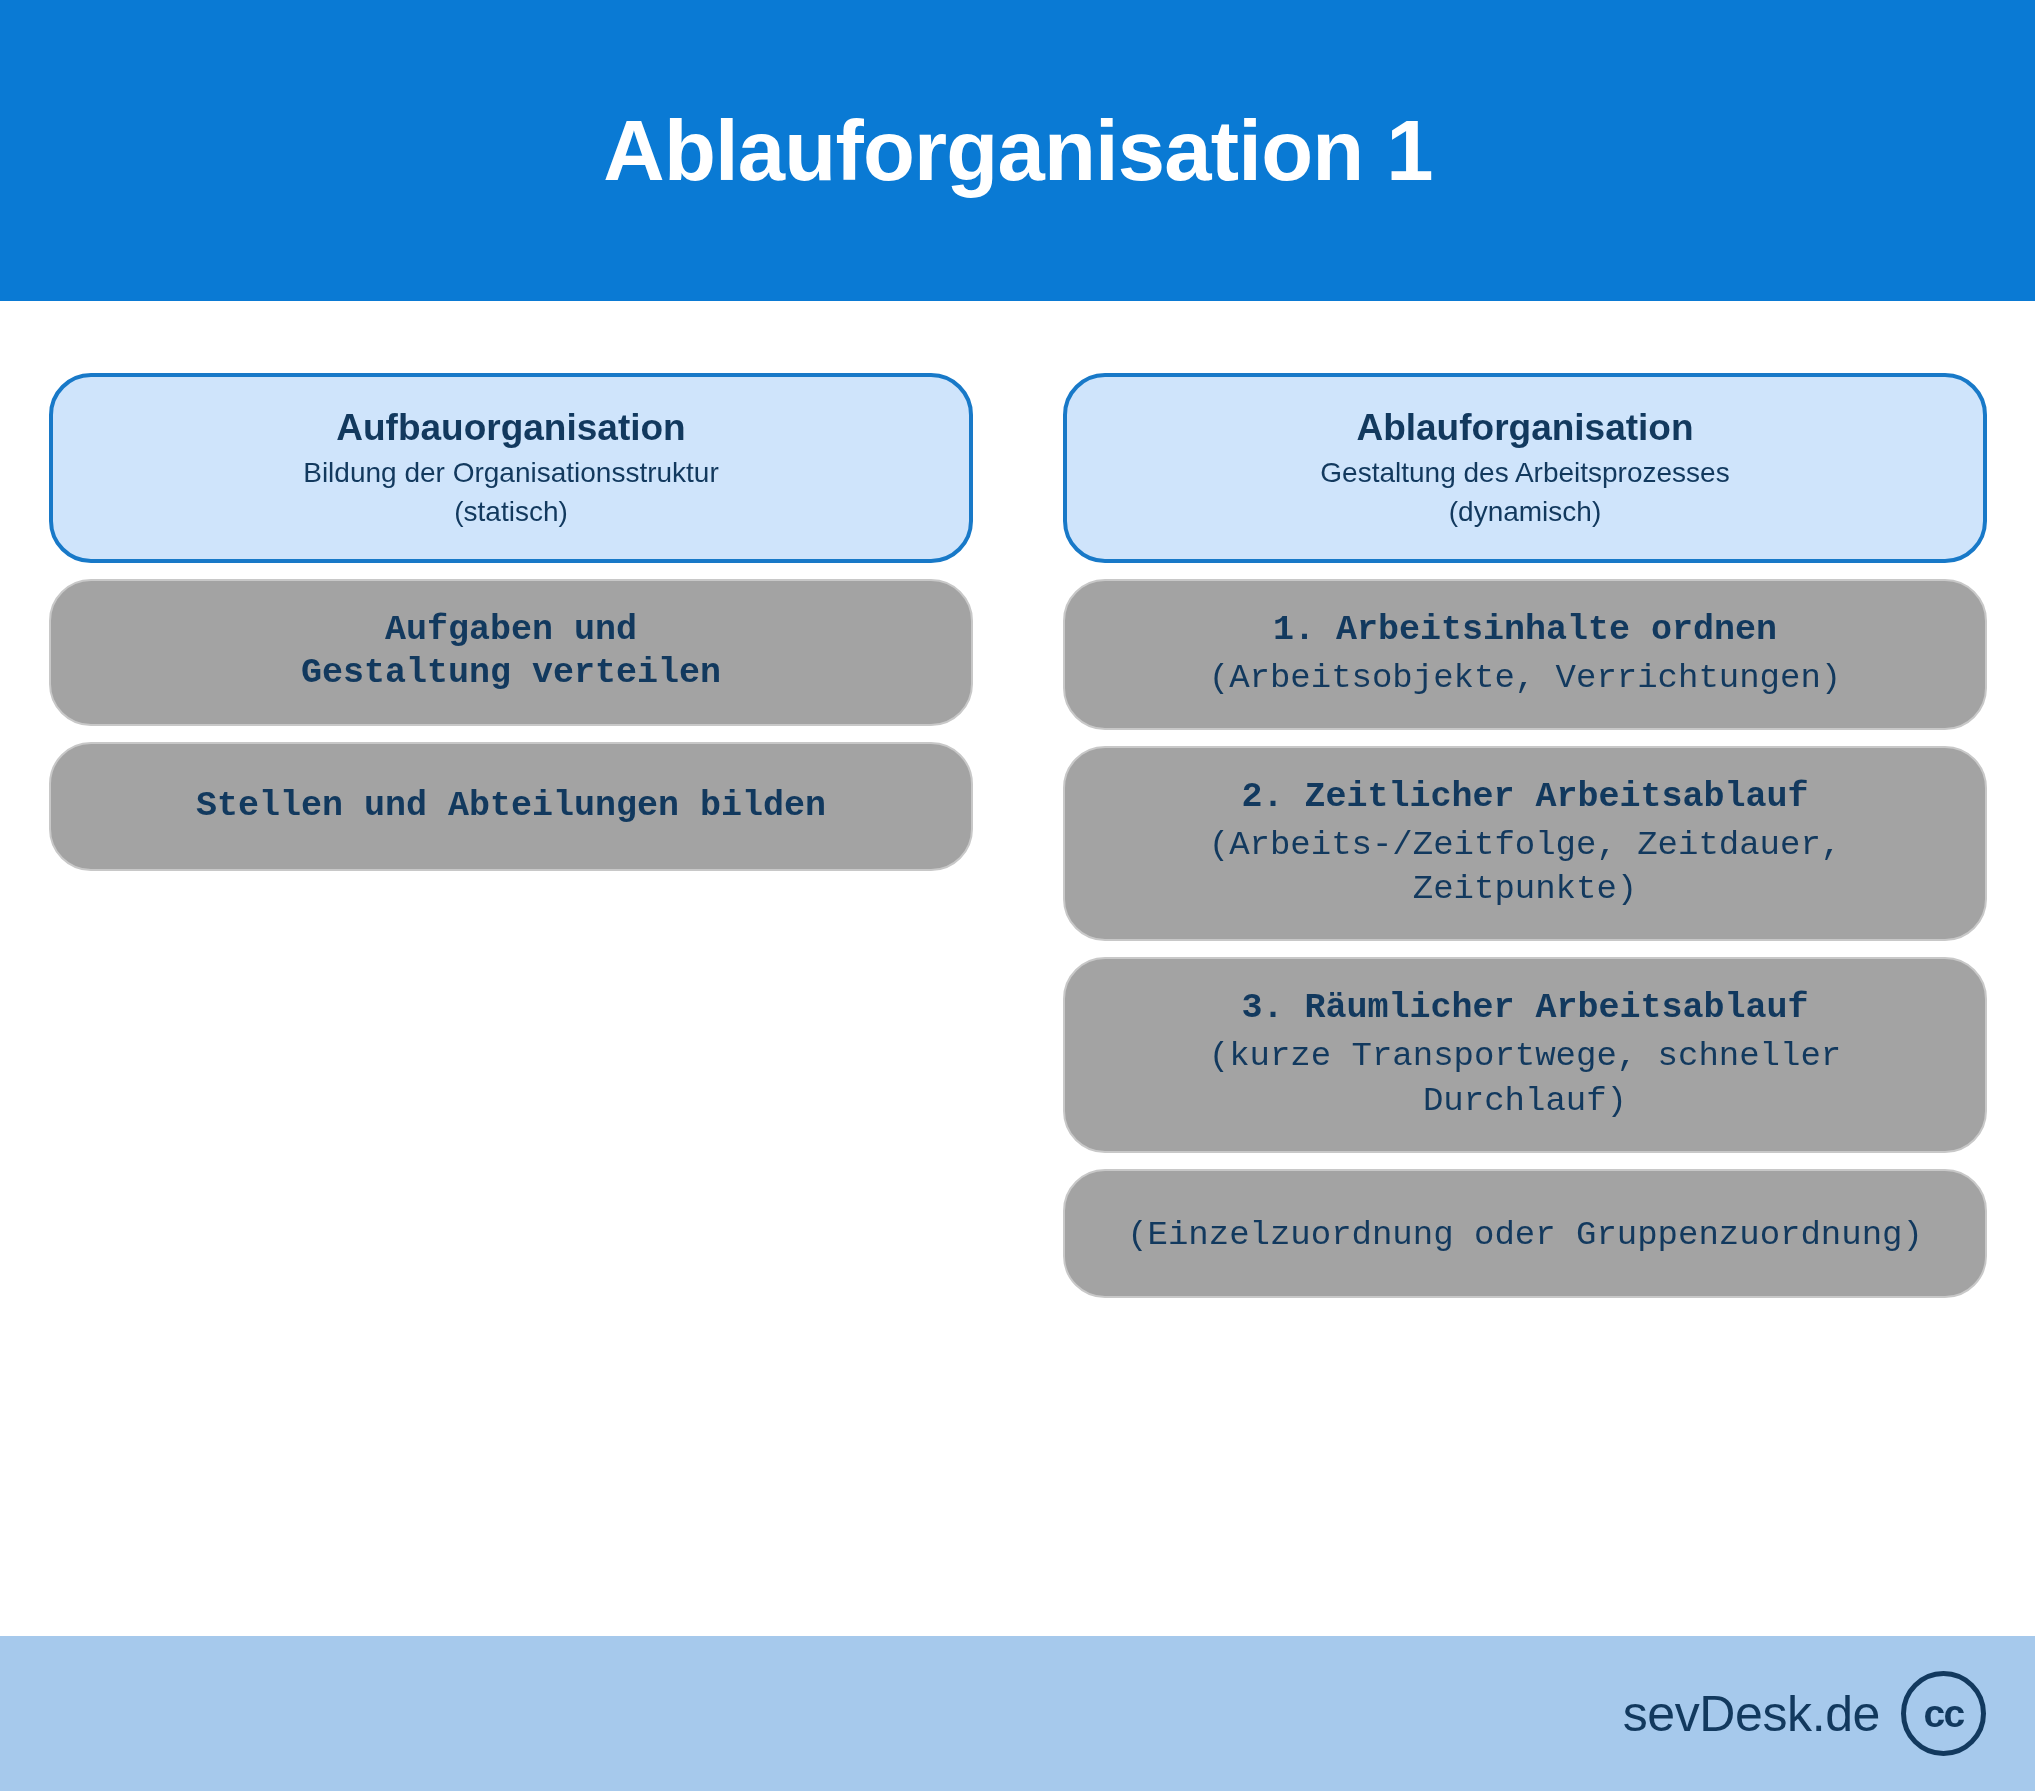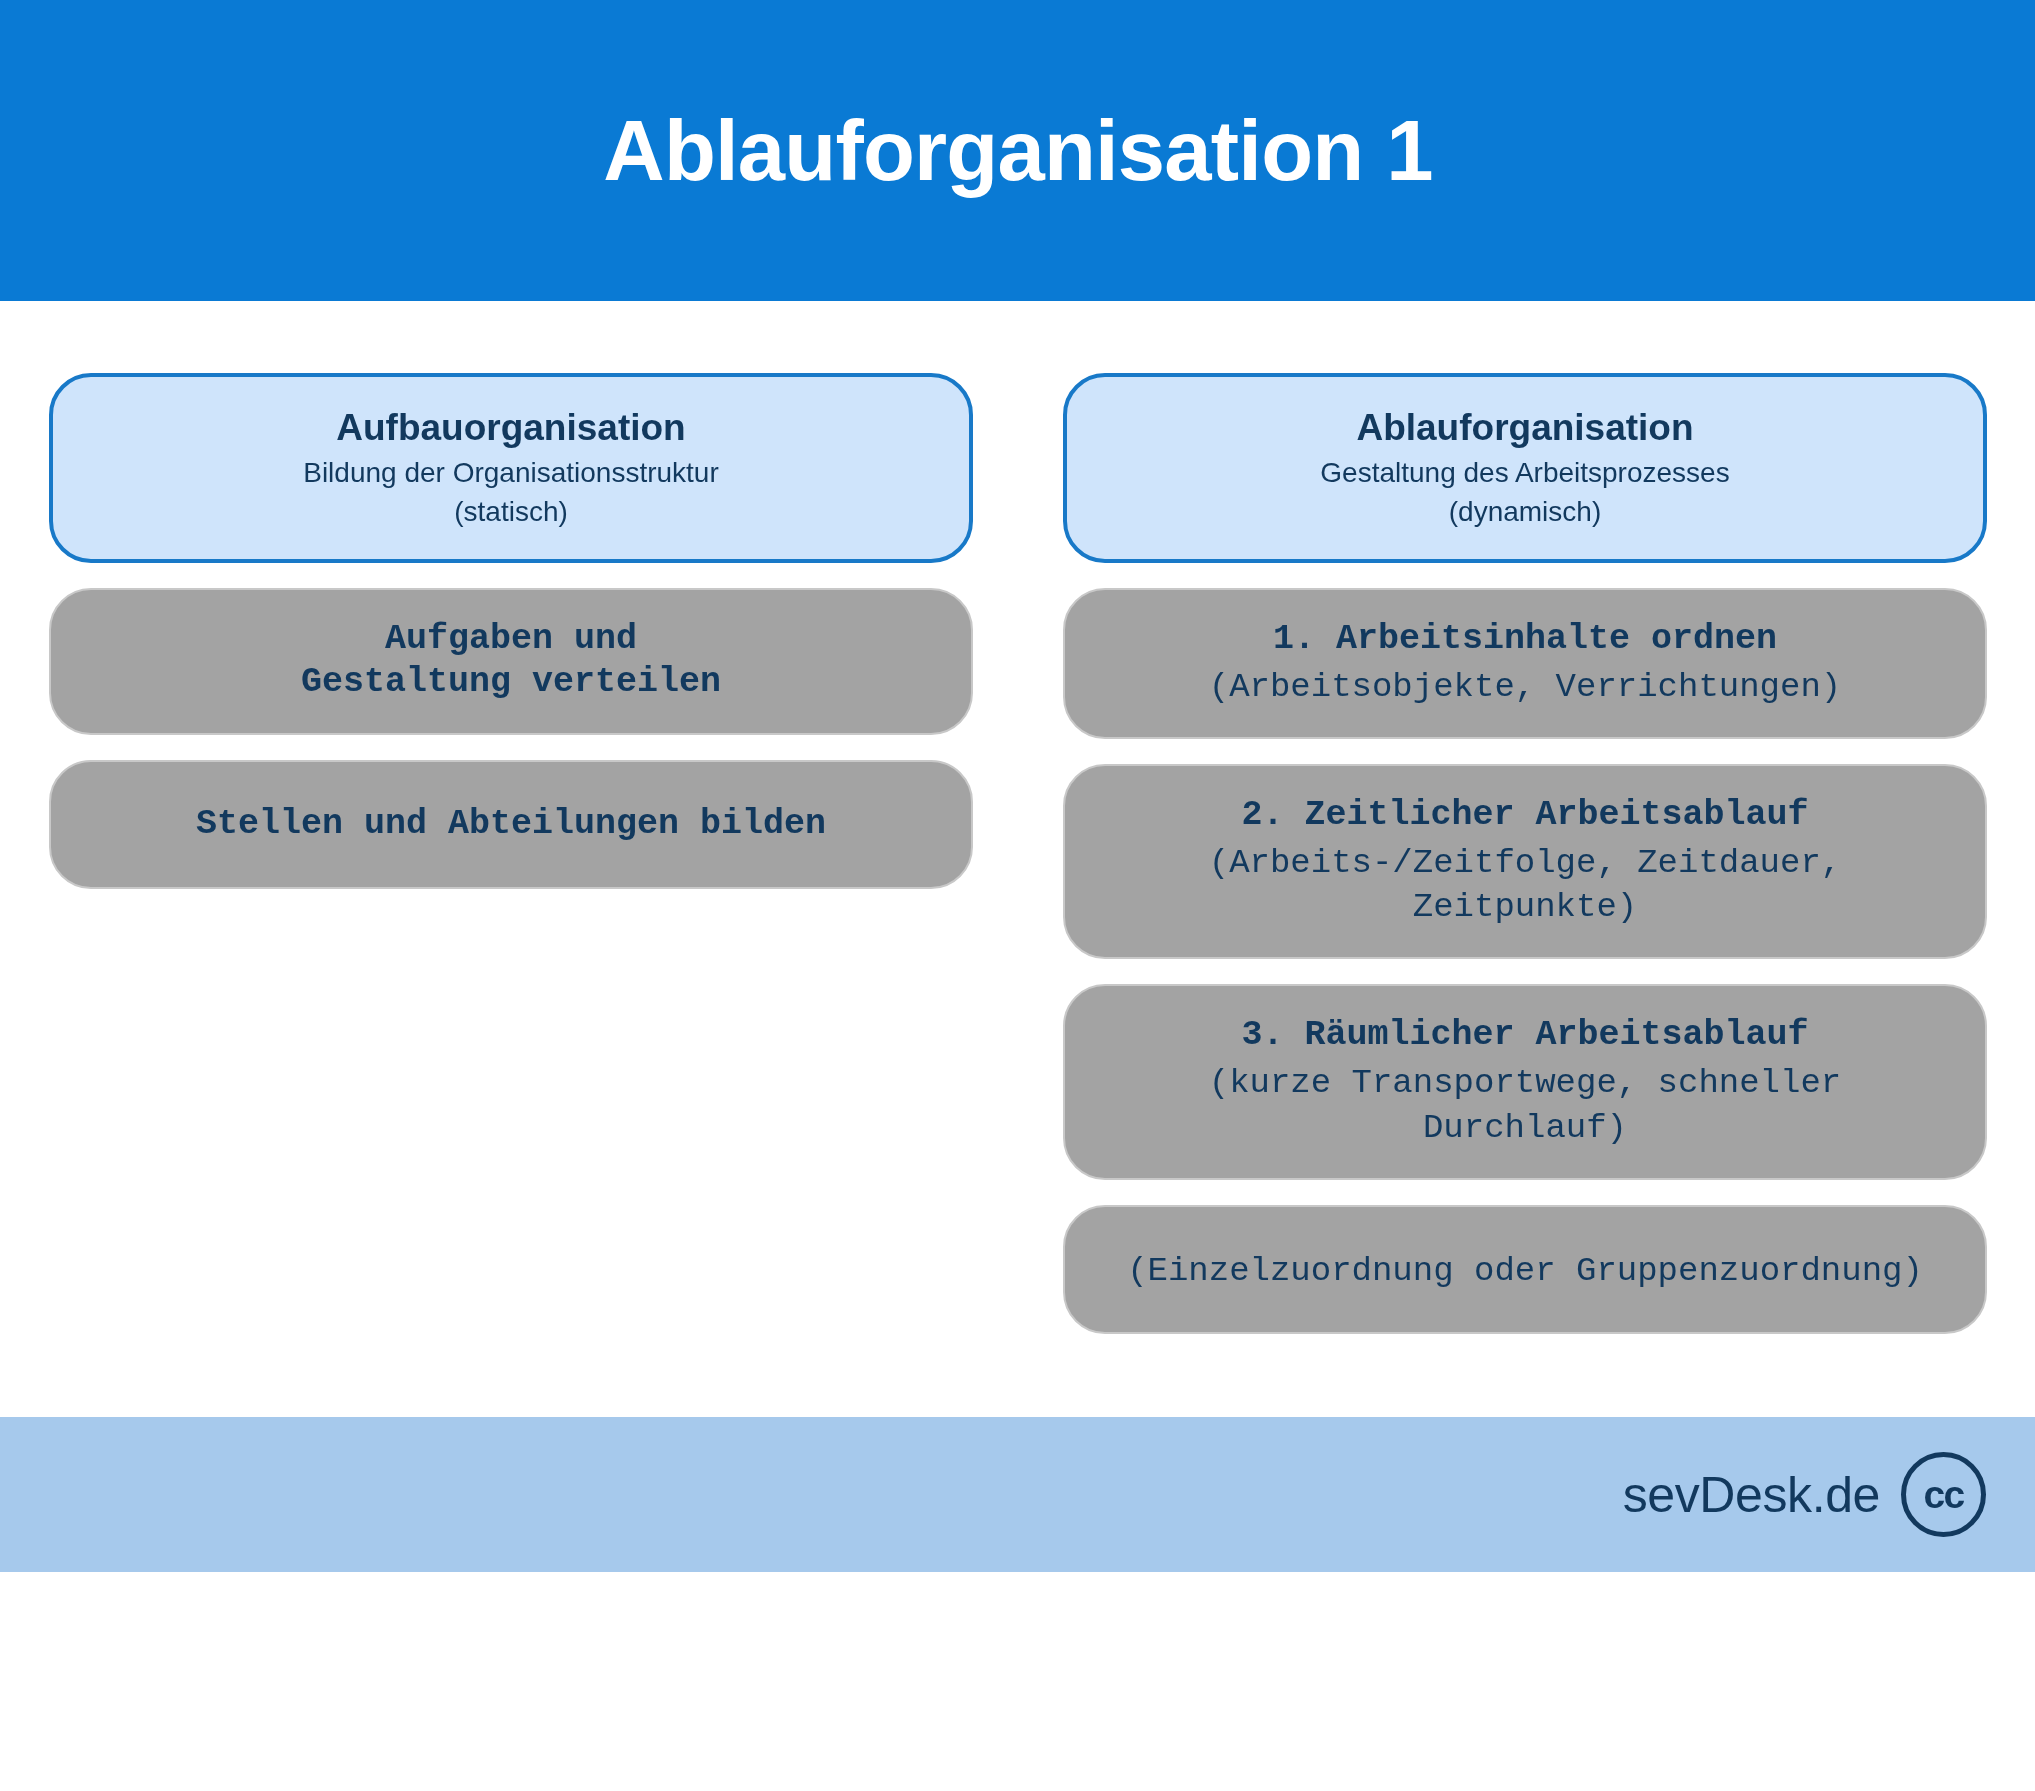--- a/index.html
+++ b/index.html
@@ -11,21 +11,21 @@
     width: 2036px;
     height: 1791px;
     background: #ffffff;
     font-family: "Liberation Sans", sans-serif;
     overflow: hidden;
   }
 
   .page {
     position: relative;
     width: 2036px;
-    height: 1572px;
+    height: 1791px;
     background: #ffffff;
     display: flex;
     flex-direction: column;
   }
 
   
   .header {
     height: 301px;
     background: #0a7ad4;
     display: flex;
@@ -53,21 +53,21 @@
   .columns {
     display: flex;
     gap: 90px;
     padding-top: 72px;
     box-sizing: border-box;
   }
   .column {
     width: 936px;
     display: flex;
     flex-direction: column;
-    gap: 25px;
+    gap: 16px;
   }
 
   .card {
     box-sizing: border-box;
     border-radius: 42px;
     padding: 28px 36px;
     text-align: center;
     color: #12395e;
   }
   .card-head {

